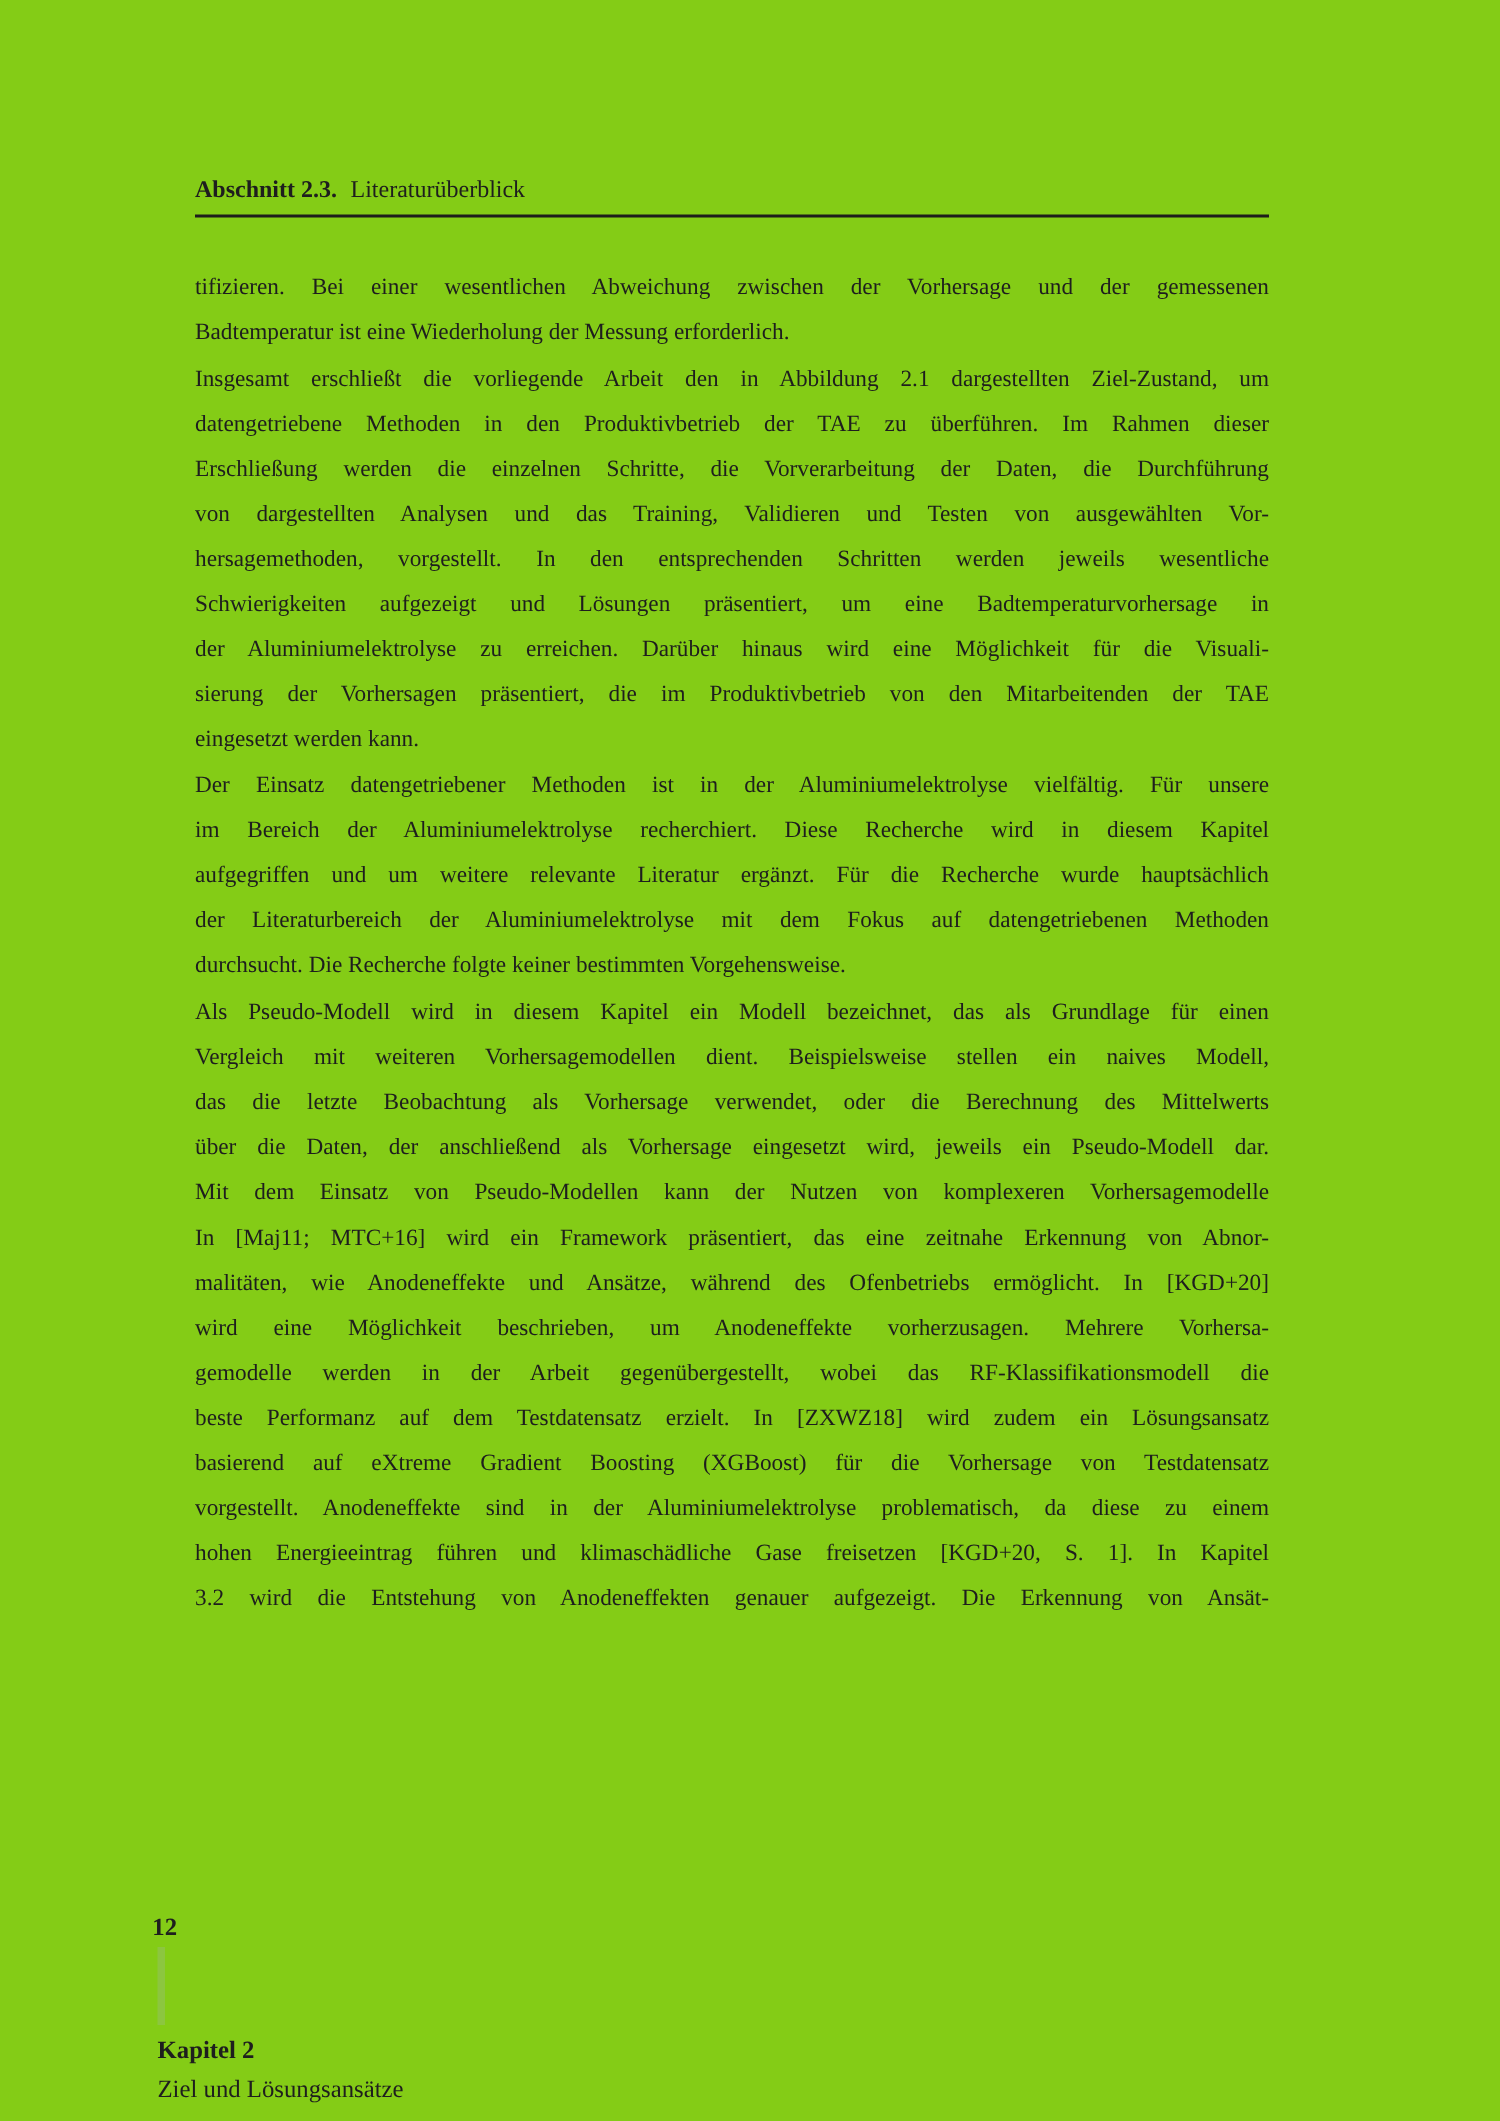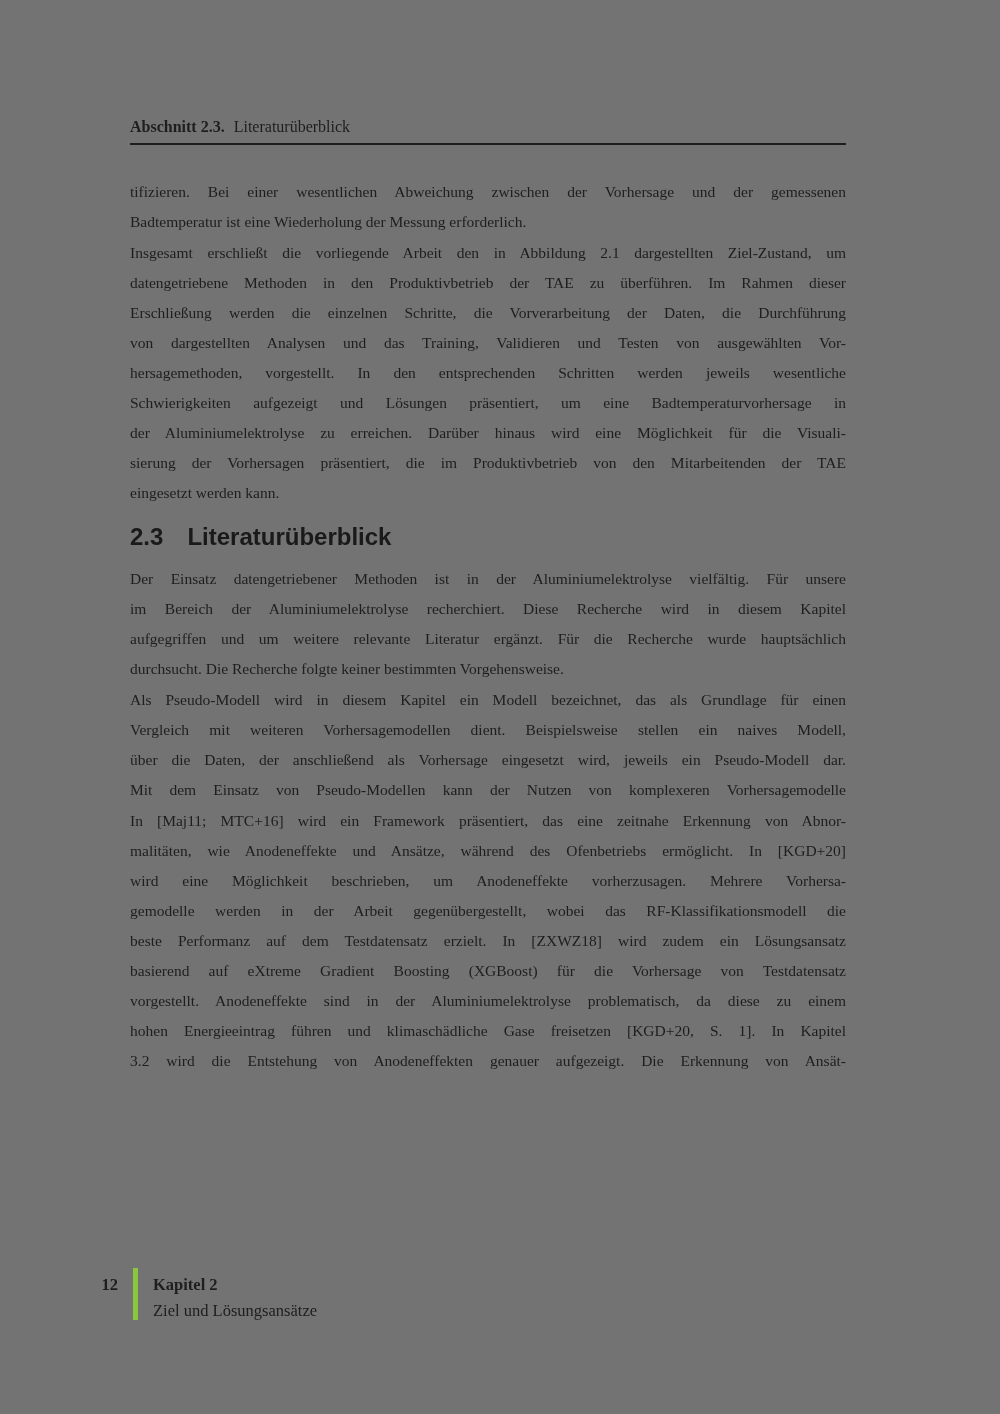--- a/index.html
+++ b/index.html
@@ -1,20 +1,20 @@
 <!DOCTYPE html>
 <html><head>
 <meta charset="utf-8">
 <style>
   html, body { margin: 0; padding: 0; background: #ffffff; }
   .page {
     position: relative;
     width: 1000px;
     height: 1414px;
-    background: #737373;
+    background: #84cc16;
     color: #1e1e1e;
     font-family: "Liberation Serif", serif;
     overflow: hidden;
   }
   .content {
     position: absolute;
     left: 130px;
     top: 0;
     width: 716px;
   }
@@ -59,20 +59,21 @@
     display: flex;
     align-items: baseline;
   }
   .section-heading .sec-num { margin-right: 24px; }
   .footer {
     position: absolute;
     left: 90px;
     top: 1268px;
     display: flex;
     align-items: flex-start;
+    flex-direction: column;
   }
   .pagenum {
     width: 28px;
     text-align: right;
     font-weight: bold;
     font-size: 16.5px;
     line-height: 26px;
     padding-top: 4px;
     color: #1e1e1e;
   }
@@ -113,34 +114,32 @@
         <div class="pline">datengetriebene Methoden in den Produktivbetrieb der TAE zu überführen. Im Rahmen dieser</div>
         <div class="pline">Erschließung werden die einzelnen Schritte, die Vorverarbeitung der Daten, die Durchführung</div>
         <div class="pline">von dargestellten Analysen und das Training, Validieren und Testen von ausgewählten Vor-</div>
         <div class="pline">hersagemethoden, vorgestellt. In den entsprechenden Schritten werden jeweils wesentliche</div>
         <div class="pline">Schwierigkeiten aufgezeigt und Lösungen präsentiert, um eine Badtemperaturvorhersage in</div>
         <div class="pline">der Aluminiumelektrolyse zu erreichen. Darüber hinaus wird eine Möglichkeit für die Visuali-</div>
         <div class="pline">sierung der Vorhersagen präsentiert, die im Produktivbetrieb von den Mitarbeitenden der TAE</div>
         <div class="pline last">eingesetzt werden kann.</div>
       </div>
 
-    <div class="section-heading">
-      <span class="sec-num">2.3</span>
-      <span class="sec-title">Literaturüberblick</span>
-    </div>
 
     <div class="para">
         <div class="pline">Der Einsatz datengetriebener Methoden ist in der Aluminiumelektrolyse vielfältig. Für unsere</div>
         <div class="pline">im Bereich der Aluminiumelektrolyse recherchiert. Diese Recherche wird in diesem Kapitel</div>
         <div class="pline">aufgegriffen und um weitere relevante Literatur ergänzt. Für die Recherche wurde hauptsächlich</div>
+        <div class="pline">der Literaturbereich der Aluminiumelektrolyse mit dem Fokus auf datengetriebenen Methoden</div>
         <div class="pline last">durchsucht. Die Recherche folgte keiner bestimmten Vorgehensweise.</div>
       </div>
     <div class="para">
         <div class="pline">Als Pseudo-Modell wird in diesem Kapitel ein Modell bezeichnet, das als Grundlage für einen</div>
         <div class="pline">Vergleich mit weiteren Vorhersagemodellen dient. Beispielsweise stellen ein naives Modell,</div>
+        <div class="pline">das die letzte Beobachtung als Vorhersage verwendet, oder die Berechnung des Mittelwerts</div>
         <div class="pline">über die Daten, der anschließend als Vorhersage eingesetzt wird, jeweils ein Pseudo-Modell dar.</div>
         <div class="pline">Mit dem Einsatz von Pseudo-Modellen kann der Nutzen von komplexeren Vorhersagemodelle</div>
       </div>
     <div class="para">
         <div class="pline">In [Maj11; MTC+16] wird ein Framework präsentiert, das eine zeitnahe Erkennung von Abnor-</div>
         <div class="pline">malitäten, wie Anodeneffekte und Ansätze, während des Ofenbetriebs ermöglicht. In [KGD+20]</div>
         <div class="pline">wird eine Möglichkeit beschrieben, um Anodeneffekte vorherzusagen. Mehrere Vorhersa-</div>
         <div class="pline">gemodelle werden in der Arbeit gegenübergestellt, wobei das RF-Klassifikationsmodell die</div>
         <div class="pline">beste Performanz auf dem Testdatensatz erzielt. In [ZXWZ18] wird zudem ein Lösungsansatz</div>
         <div class="pline">basierend auf eXtreme Gradient Boosting (XGBoost) für die Vorhersage von Testdatensatz</div>

